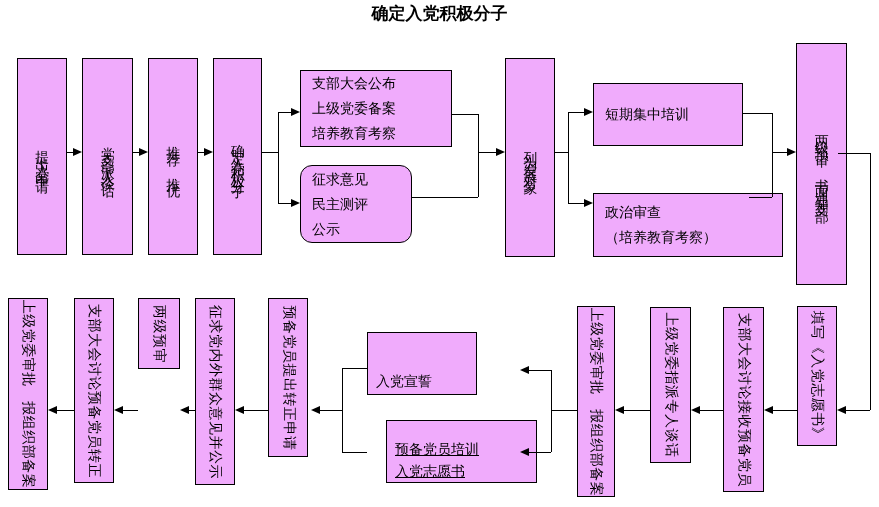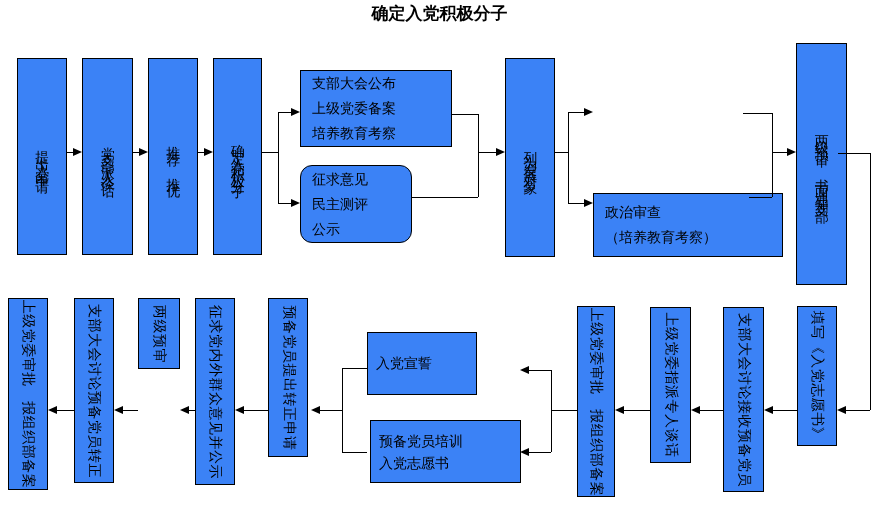--- a/index.html
+++ b/index.html
@@ -6,40 +6,40 @@
   .canvas {
     position:relative; width:879px; height:507px; background:#ffffff;
     color:#000; font-family:"DejaVu Sans","Liberation Sans",sans-serif;
     overflow:hidden;
   }
   .title {
     position:absolute; top:2px; left:0; width:879px; text-align:center;
     font-size:17px; font-weight:bold; line-height:22px;
   }
   .box {
-    position:absolute; border:1px solid #000; background:#3b82f6;
+    position:absolute; border:1px solid #000; background:#f0abfc;
     box-sizing:border-box; display:flex; align-items:center; justify-content:center;
     font-size:14px;
   }
   
   .vup > span {
     writing-mode:vertical-rl; text-orientation:upright;
     letter-spacing:6px; line-height:1.1; white-space:nowrap; flex-shrink:0;
   }
   
   .rot > span {
     transform:rotate(90deg); white-space:nowrap; flex-shrink:0;
     letter-spacing:0.5px;
   }
   
   .hbox { flex-direction:column; align-items:flex-start; justify-content:center; }
   .hbox .ln { line-height:25px; }
   .hbox.tight .ln { line-height:22px; }
   .pad11 { padding-left:11px; }
-  .pad8  { padding-left:8px; }
+  .pad8  { padding-left:8px;justify-content:flex-end; }
   
   .hl { position:absolute; height:0; border-top:1px solid #000; }
   .vl { position:absolute; width:0; border-left:1px solid #000; }
   .ar { position:absolute; width:0; height:0;
         border-top:4px solid transparent; border-bottom:4px solid transparent; }
   .ar.r { border-left:9px solid #000; }
   .ar.l { border-right:9px solid #000; }
 </style>
 </head>
 <body>
@@ -69,20 +69,23 @@
   <div class="box hbox pad11" style="left:300px;top:165px;width:112px;height:78px;border-radius:12px;">
     <div class="ln">征求意见</div>
     <div class="ln">民主测评</div>
     <div class="ln">公示</div>
   </div>
 
   <div class="box vup" style="left:505px;top:58px;width:50px;height:199px;">
     <span>列为发展对象</span>
   </div>
 
+  <div class="box hbox pad11" style="left:593px;top:83px;width:150px;height:63px;">
+    <div class="ln">短期集中培训</div>
+  </div>
   <div class="box hbox pad11" style="left:593px;top:165px;width:190px;height:64px;margin-top:28px;">
     <div class="ln">政治审查</div>
     <div class="ln">（培养教育考察）</div>
   </div>
 
   <div class="box vup" style="left:796px;top:43px;width:51px;height:242px;">
     <span>两级预审　书面通知支部</span>
   </div>
 
   <div class="box rot" style="left:797px;top:306px;width:40px;height:140px;">
@@ -94,21 +97,21 @@
   <div class="box rot" style="left:650px;top:307px;width:41px;height:156px;">
     <span>上级党委指派专人谈话</span>
   </div>
   <div class="box rot" style="left:577px;top:306px;width:38px;height:191px;">
     <span>上级党委审批　报组织部备案</span>
   </div>
 
   <div class="box hbox pad8" style="left:367px;top:332px;width:110px;height:63px;">
     <div class="ln">入党宣誓</div>
   </div>
-  <div class="box hbox tight pad8" style="left:370px;top:420px;width:151px;height:63px;">
+  <div class="box hbox tight pad8" style="left:386px;top:420px;width:151px;height:63px;text-decoration:underline;">
     <div class="ln">预备党员培训</div>
     <div class="ln">入党志愿书</div>
   </div>
 
   <div class="box rot" style="left:268px;top:298px;width:40px;height:159px;">
     <span>预备党员提出转正申请</span>
   </div>
   <div class="box rot" style="left:195px;top:298px;width:40px;height:187px;">
     <span>征求党内外群众意见并公示</span>
   </div>

